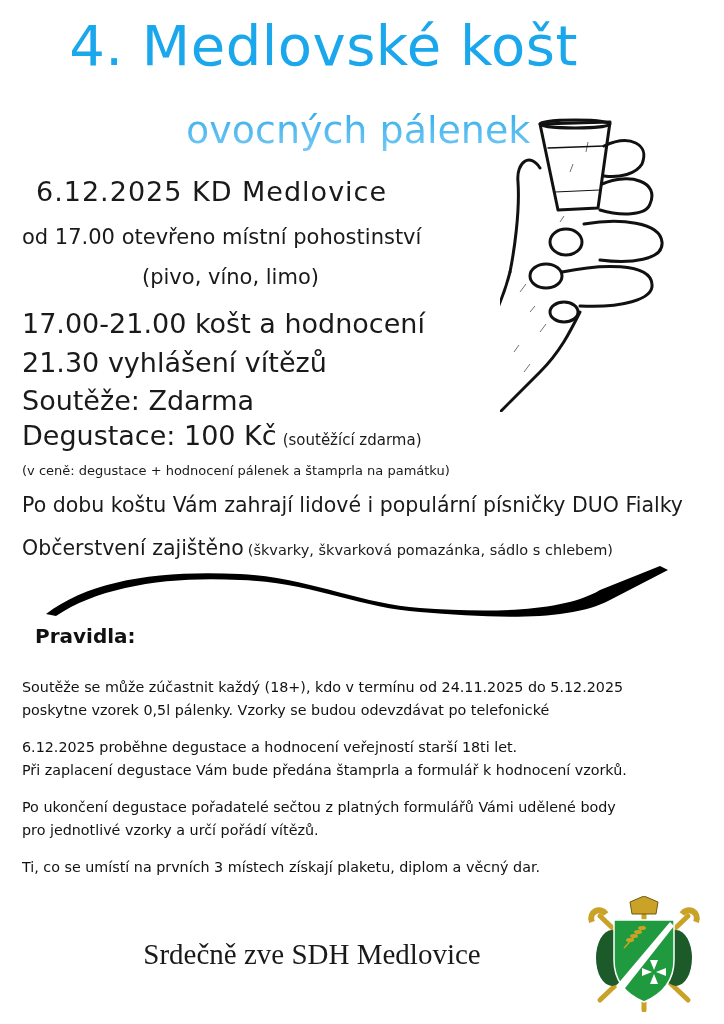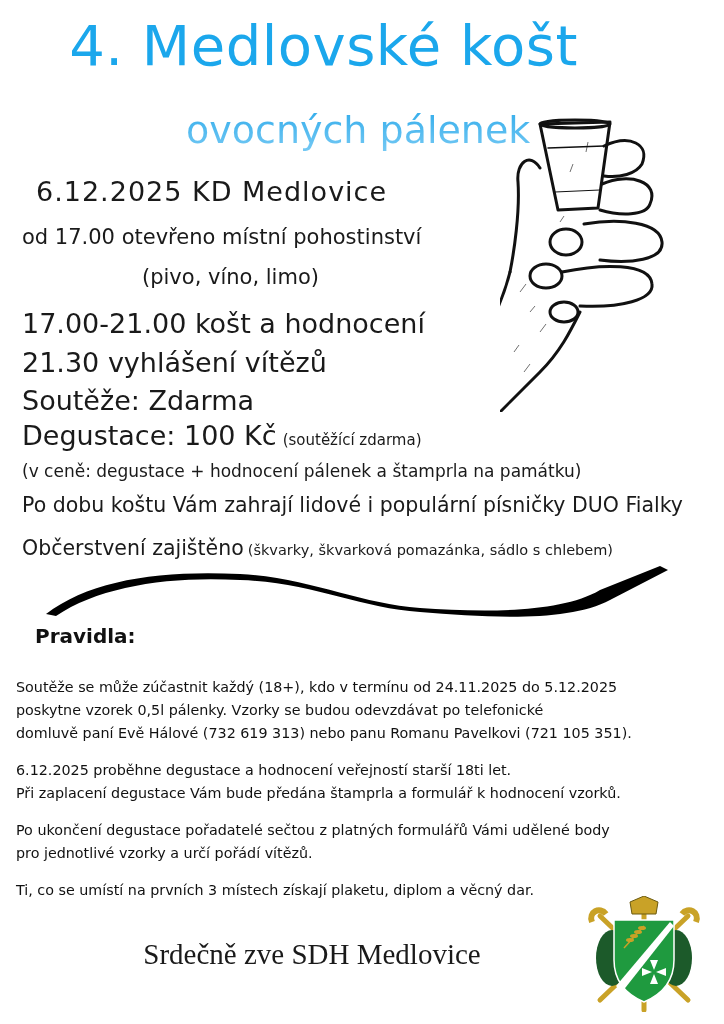--- a/index.html
+++ b/index.html
@@ -18,31 +18,31 @@
   }
   .hand { font-family: "DejaVu Sans", sans-serif; color: #1a1a1a; font-weight: normal; }
   .date-line { left: 36px; top: 170px; font-size: 27px; letter-spacing: 1px; line-height: 44px; }
   .open-line { left: 22px; top: 222px; font-size: 21px; line-height: 30px; }
   .drinks-line { left: 142px; top: 262px; font-size: 21px; line-height: 30px; }
   .kost-line { left: 22px; top: 305px; font-size: 27px; line-height: 38px; }
   .winners-line { left: 22px; top: 344px; font-size: 27px; line-height: 38px; }
   .entry-line { left: 22px; top: 383px; font-size: 27px; line-height: 36px; }
   .tasting-line { left: 22px; top: 418px; font-size: 27px; line-height: 36px; }
   .tasting-line .small { font-size: 15px; margin-left: 6px; }
-  .price-note { left: 22px; top: 461px; font-size: 17px; line-height: 20px; }
+  .price-note { left: 22px; top: 461px; font-size: 13px; line-height: 20px; }
   .music-line { left: 22px; top: 490px; font-size: 20.5px; line-height: 30px; }
   .food-line { left: 22px; top: 533px; font-size: 20.5px; line-height: 30px; }
   .food-line .small { font-size: 14.5px; margin-left: 4px; }
   .wave { left: 0; top: 560px; width: 724px; height: 60px; }
   .hand-art { left: 500px; top: 112px; width: 224px; height: 300px; }
   .rules-head {
     left: 35px; top: 624px; font-family: "DejaVu Sans", sans-serif; font-weight: bold;
     font-size: 20px; color: #111;
   }
-  .rules { left: 16px; top: 676px; width: 680px; font-family: "DejaVu Sans", sans-serif; font-size: 14.3px; color: #111; }
+  .rules { left: 22px; top: 676px; width: 680px; font-family: "DejaVu Sans", sans-serif; font-size: 14.3px; color: #111; }
   .rules p { margin: 0 0 14px 0; line-height: 23px; white-space: nowrap; }
   .footer {
     left: 0; width: 724px; top: 938px; text-align: center; padding-right: 100px; box-sizing: border-box;
     font-family: "Liberation Serif", serif; font-size: 29px; color: #1a1a1a;
   }
   .crest { left: 586px; top: 896px; width: 116px; height: 116px; }
 </style>
 </head>
 <body>
 
@@ -92,21 +92,20 @@
 
 <svg class="abs wave" viewBox="0 0 724 60">
   <path d="M46 54 C90 20 160 10 240 14 C310 18 360 44 420 48 C480 52 560 54 600 30 L660 6 L668 10 L610 40 C570 62 490 58 420 52 C360 48 310 22 240 20 C170 16 100 26 56 56 Z" fill="#000"></path>
 </svg>
 
 <div class="abs rules-head">Pravidla:</div>
 <div class="abs rules">
   <p>
     <span>Soutěže se může zúčastnit každý (18+), kdo v termínu od 24.11.2025 do 5.12.2025</span><br>
     <span>poskytne vzorek 0,5l pálenky. Vzorky se budou odevzdávat po telefonické</span><br>
-    <span>domluvě paní Evě Hálové (732 619 313) nebo panu Romanu Pavelkovi (721 105 351).</span>
   </p>
   <p>
     <span>6.12.2025 proběhne degustace a hodnocení veřejností starší 18ti let.</span><br>
     <span>Při zaplacení degustace Vám bude předána štamprla a formulář k hodnocení vzorků.</span>
   </p>
   <p>
     <span>Po ukončení degustace pořadatelé sečtou z platných formulářů Vámi udělené body</span><br>
     <span>pro jednotlivé vzorky a určí pořádí vítězů.</span>
   </p>
   <p>

